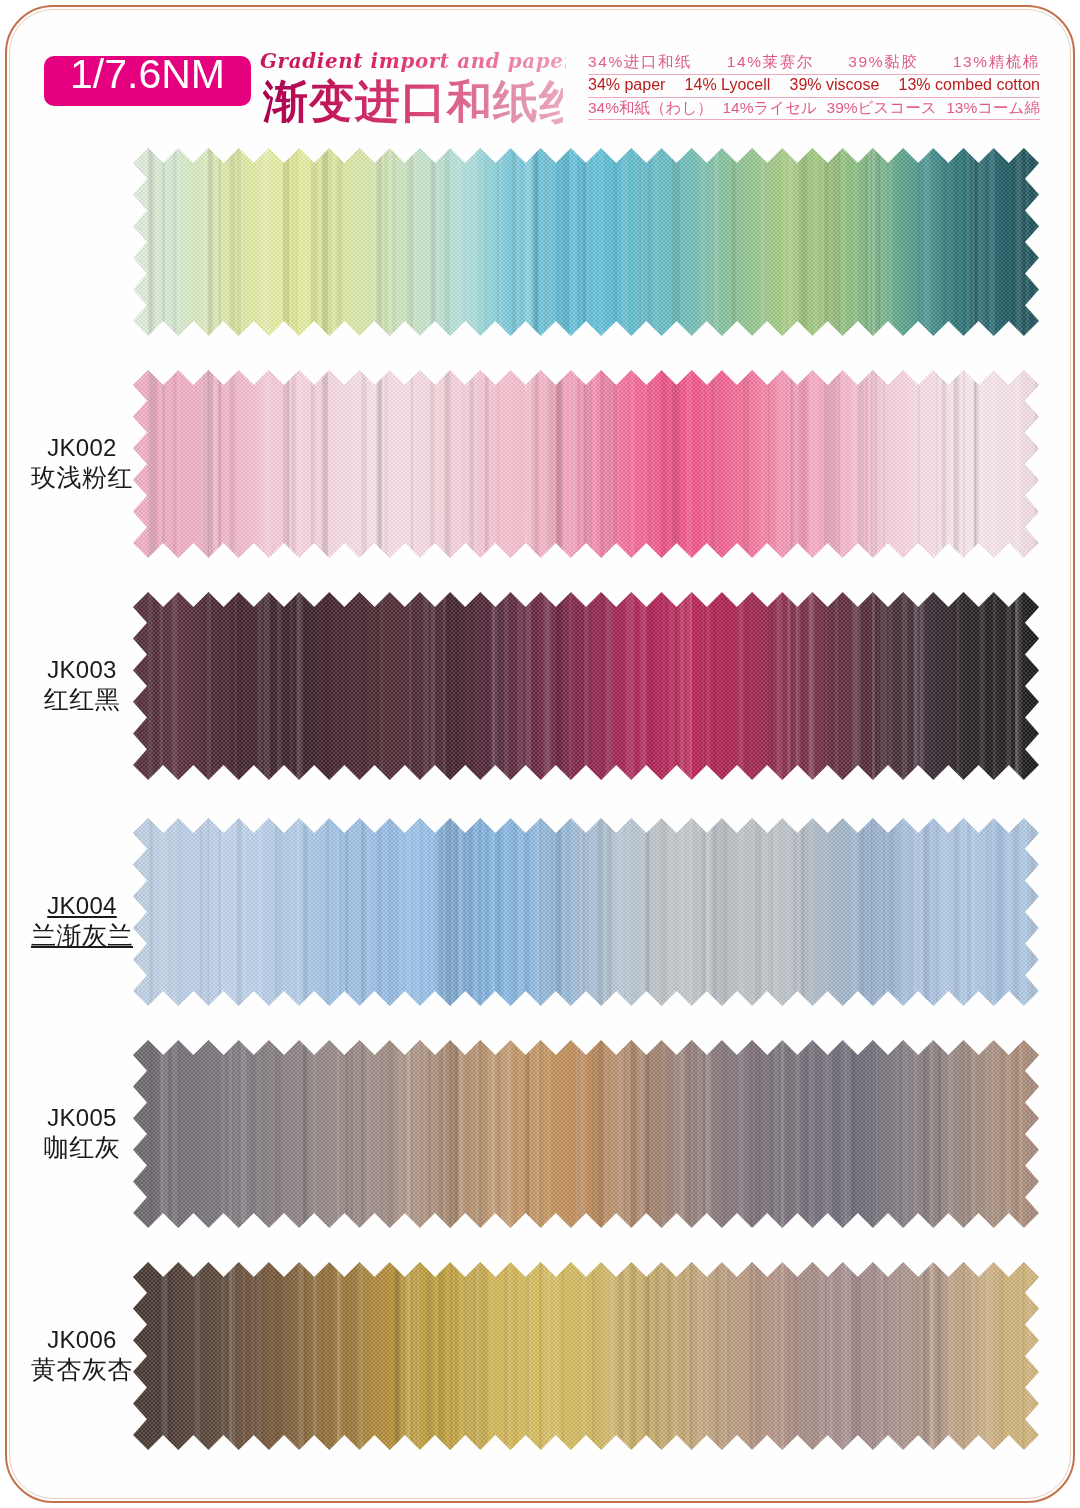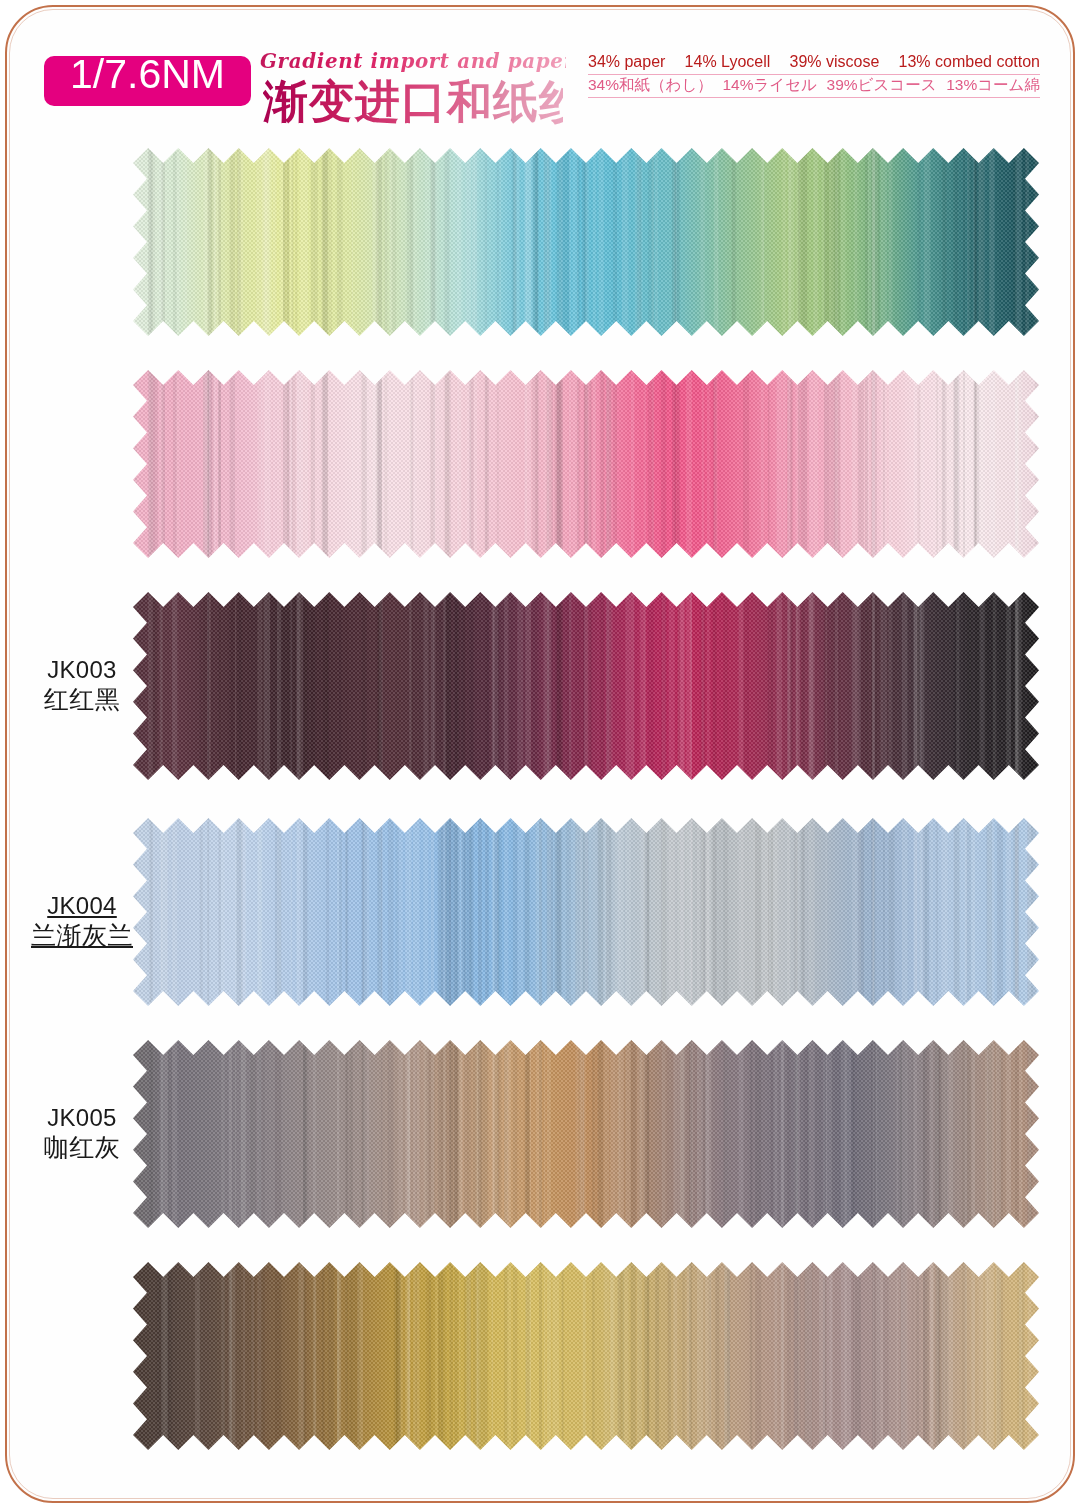--- a/index.html
+++ b/index.html
@@ -163,20 +163,26 @@
   <div id="header">
 
     <div id="gauge-badge">1/7.6NM</div>
 
     <div id="title-block">
       <div id="title-en">Gradient import and paper yarn</div>
       <div id="title-cn">渐变进口和纸纱</div>
     </div>
 
     <div id="composition">
+      <div class="comp-row" id="comp-cn" style="color: rgb(224, 90, 134);">
+          <span>34%进口和纸</span>
+          <span>14%莱赛尔</span>
+          <span>39%黏胶</span>
+          <span>13%精梳棉</span>
+        </div>
       <div class="comp-row" id="comp-en" style="color: #b91c1c;">
           <span>34% paper</span>
           <span>14% Lyocell</span>
           <span>39% viscose</span>
           <span>13% combed cotton</span>
         </div>
       <div class="comp-row" id="comp-jp" style="color: rgb(224, 90, 134);">
           <span>34%和紙（わし）</span>
           <span>14%ライセル</span>
           <span>39%ビスコース</span>
@@ -372,20 +378,24 @@
             <rect x="842.0" y="0" width="4.2" height="188" fill="#000000" opacity="0.060"></rect>
             <rect x="544.6" y="0" width="2.2" height="188" fill="#000000" opacity="0.063"></rect>
             <rect x="436.0" y="0" width="2.5" height="188" fill="#ffffff" opacity="0.096"></rect>
             <rect x="820.4" y="0" width="4.8" height="188" fill="#000000" opacity="0.053"></rect>
             <rect width="906" height="188" fill="url(#weave0)" opacity="0.42"></rect>
             <rect width="906" height="188" fill="none"></rect>
           </g>
         </svg>
       </div>
       <div class="row" style="top: 370px; height: 188px;">
+        <div class="row-label" style="top: 63px;">
+          <span class="label-code">JK002</span>
+          <span class="label-name">玫浅粉红</span>
+        </div>
         <svg width="906" height="188" viewBox="0 0 906 188" style="position: absolute; left: 133px; top: 0px;">
           <defs>
             <linearGradient id="grad1" x1="0" y1="0" x2="1" y2="0">
               <stop offset="0%" stop-color="#f3b3c8"></stop>
               <stop offset="5%" stop-color="#f2aec5"></stop>
               <stop offset="12%" stop-color="#f4bed1"></stop>
               <stop offset="19%" stop-color="#f7d4de"></stop>
               <stop offset="26%" stop-color="#f9e2e8"></stop>
               <stop offset="32%" stop-color="#f8dde4"></stop>
               <stop offset="38%" stop-color="#f7ccd8"></stop>
@@ -1153,20 +1163,24 @@
             <rect x="828.9" y="0" width="4.5" height="188" fill="#000000" opacity="0.038"></rect>
             <rect x="373.8" y="0" width="4.0" height="188" fill="#ffffff" opacity="0.077"></rect>
             <rect x="371.0" y="0" width="3.7" height="188" fill="#000000" opacity="0.051"></rect>
             <rect x="801.5" y="0" width="5.2" height="188" fill="#000000" opacity="0.042"></rect>
             <rect width="906" height="188" fill="url(#weave4)" opacity="0.42"></rect>
             <rect width="906" height="188" fill="none"></rect>
           </g>
         </svg>
       </div>
       <div class="row" style="top: 1262px; height: 188px;">
+        <div class="row-label" style="top: 63px;">
+          <span class="label-code">JK006</span>
+          <span class="label-name">黄杏灰杏</span>
+        </div>
         <svg width="906" height="188" viewBox="0 0 906 188" style="position: absolute; left: 133px; top: 0px;">
           <defs>
             <linearGradient id="grad5" x1="0" y1="0" x2="1" y2="0">
               <stop offset="0%" stop-color="#493a33"></stop>
               <stop offset="4%" stop-color="#50403a"></stop>
               <stop offset="9%" stop-color="#5e4a3e"></stop>
               <stop offset="14%" stop-color="#74583f"></stop>
               <stop offset="19%" stop-color="#8b6a40"></stop>
               <stop offset="24%" stop-color="#a4803f"></stop>
               <stop offset="29%" stop-color="#b9953e"></stop>

